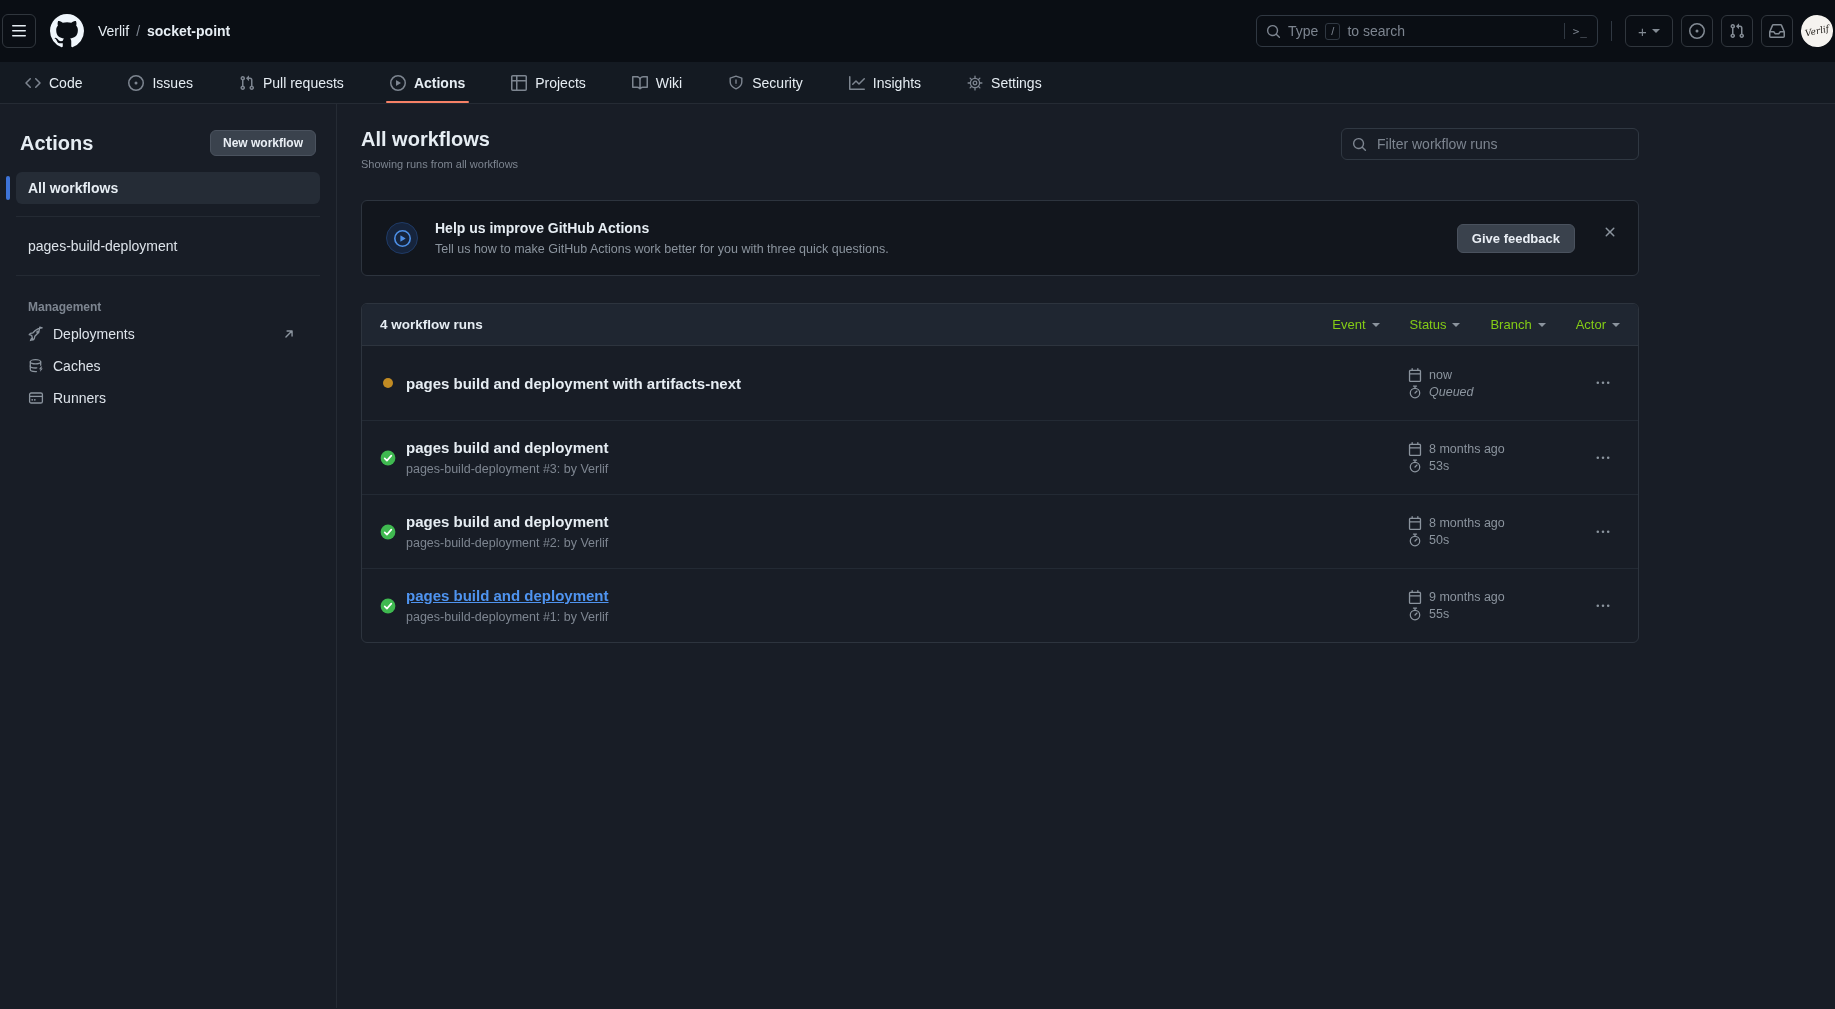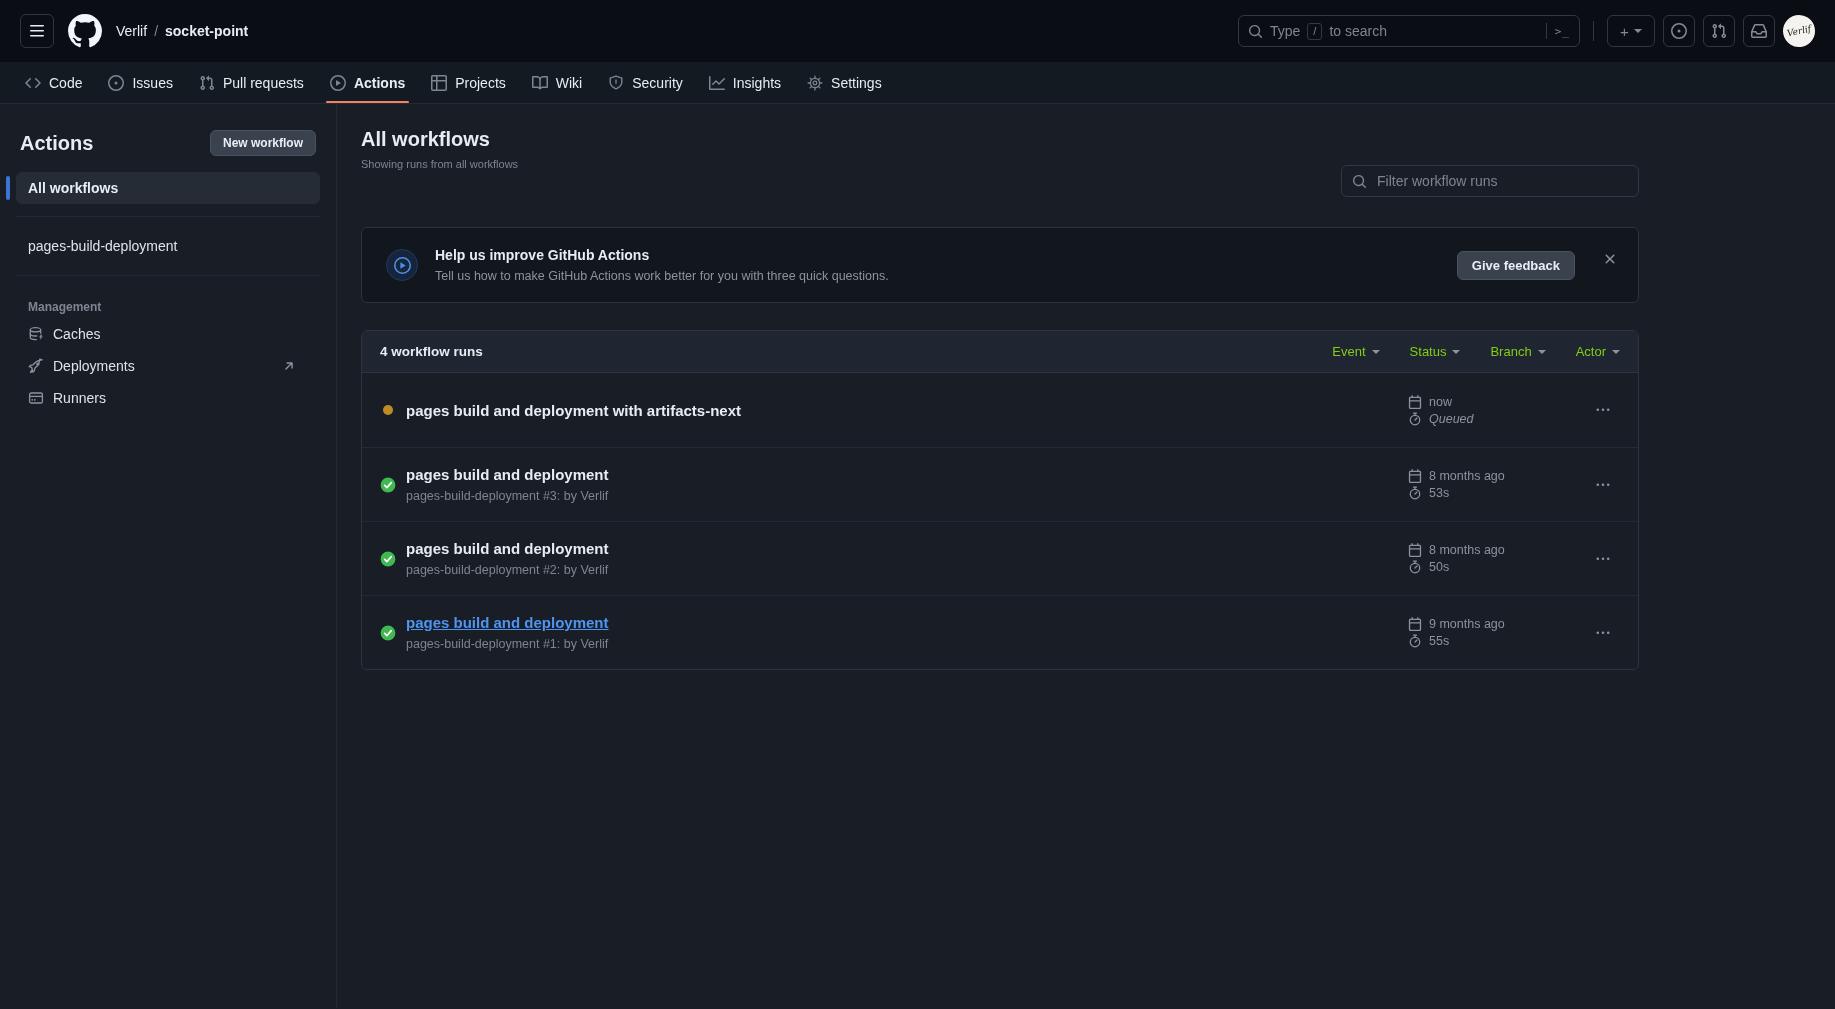--- a/index.html
+++ b/index.html
@@ -5,21 +5,21 @@
   * { box-sizing: border-box; }
   html,body { margin:0; padding:0; }
   body {
     width:1835px; height:1009px; overflow:hidden;
     background:#181d26; color:#e6edf3;
     font-family:"Liberation Sans", sans-serif; font-size:14px;
   }
   svg { display:block; }
 
   
-  .top-header { height:62px; background:#0a0e14; display:flex; align-items:center; padding:0 20px; gap:14px; }
+  .top-header { height:62px; background:#0a0e14; display:flex; align-items:center; padding:0 2px; gap:14px; }
   .hamburger { width:34px; height:34px; border:1px solid #30363d; border-radius:6px; background:transparent;
     display:flex; align-items:center; justify-content:center; color:#e6edf3; cursor:pointer; }
   .gh-logo { color:#f0f6fc; }
   .breadcrumb { display:flex; align-items:center; gap:7px; font-size:14px; }
   .crumb-owner { color:#e6edf3; }
   .crumb-sep { color:#7d8590; }
   .crumb-repo { font-weight:bold; color:#e6edf3; }
 
   .header-right { margin-left:auto; display:flex; align-items:center; gap:8px; }
   .search-box { width:342px; height:32px; border:1px solid #303842; border-radius:6px; display:flex;
@@ -32,21 +32,21 @@
   .icon-btn { height:32px; border:1px solid #30363d; border-radius:6px; background:transparent; color:#838b94;
     display:flex; align-items:center; justify-content:center; cursor:pointer; padding:0; }
   .icon-btn.square { width:32px; }
   .plus-btn { width:48px; gap:5px; font-size:15px; }
   .caret { width:0; height:0; border-left:4px solid transparent; border-right:4px solid transparent; border-top:4px solid #838b94; }
   .avatar { width:32px; height:32px; border-radius:50%; background:#f5f3ef; color:#23201c; border:none;
     font-family:"DejaVu Serif", serif; font-style:italic; font-size:9px; display:flex; align-items:center;
     justify-content:center; cursor:pointer; overflow:hidden; transform:rotate(-12deg); }
 
   
-  .repo-nav { background:#141a22; border-bottom:1px solid #252b34; display:flex; align-items:stretch; padding:0 12px; height:42px; }
+  .repo-nav { background:#141a22; border-bottom:1px solid #252b34; display:flex; align-items:stretch; padding:0 12px; height:42px;gap:20px; }
   .tab { display:flex; align-items:center; gap:8px; padding:0 13px; font-size:14px; color:#e6edf3;
     position:relative; cursor:pointer; text-decoration:none; }
   .tab .tab-ic { color:#7d8590; }
   .tab.active { font-weight:bold; }
   .tab.active::after { content:""; position:absolute; left:9px; right:9px; bottom:0; height:2px; background:#f78166; border-radius:3px; }
 
   
   .page-body { display:flex; height:904px; }
 
   
@@ -67,21 +67,21 @@
   .sb-mgmt-item .mi { color:#8b949e; flex:none; }
   .mi-arrow { margin-left:auto; color:#8b949e; }
 
   
   .content { flex:1; padding:24px 0 0 24px; }
   .content-inner { width:1278px; }
   .content-head { display:flex; justify-content:space-between; align-items:flex-start; }
   .page-title { font-size:20px; font-weight:600; margin:0 0 7px 0; }
   .page-subtitle { font-size:11px; color:#7d8590; }
   .filter-box { width:298px; height:32px; border:1px solid #303842; border-radius:6px; display:flex;
-    align-items:center; gap:8px; padding:0 10px; color:#7d8590;margin-top:37px; }
+    align-items:center; gap:8px; padding:0 10px; color:#7d8590; }
   .filter-box input { flex:1; background:transparent; border:none; outline:none; color:#e6edf3;
     font-size:14px; font-family:inherit; }
   .filter-box input::placeholder { color:#7d8590; }
 
   
   .banner { margin-top:30px; height:76px; border:1px solid #2d343e; background:#12161d; border-radius:6px;
     display:flex; align-items:center; padding:0 20px 0 24px; }
   .banner-badge { width:32px; height:32px; border-radius:50%; background:#16243c; border:1px solid #1f3a66;
     display:flex; align-items:center; justify-content:center; color:#4d8fe6; flex:none; }
   .banner-text { margin-left:17px; }
@@ -275,42 +275,42 @@
     </div>
     <div class="sb-divider"></div>
     <div class="sb-link">
       <span>pages-build-deployment</span>
     </div>
     <div class="sb-divider"></div>
     <div class="sb-section">Management</div>
     <div class="sb-mgmt-item">
       <span class="mi">
           <svg width="16" height="16" viewBox="0 0 16 16" fill="none" stroke="currentColor" stroke-width="1.3">
-            <ellipse cx="7.5" cy="3.8" rx="5.2" ry="2.1"></ellipse>
-            <path d="M2.3 3.8v4.1c0 1.15 2.33 2.1 5.2 2.1.45 0 .9-.02 1.3-.07M12.7 3.8v3.4" stroke-linecap="round"></path>
-            <path d="M2.3 7.9v3.6c0 1.15 2.33 2.1 5.2 2.1.3 0 .6-.01.9-.03" stroke-linecap="round"></path>
-            <path d="m12.9 8.6-1.8 2.7h1.5l-.8 2.6 3-3.4h-1.6l1-1.9Z" fill="currentColor" stroke="none"></path>
-          </svg>
-        </span>
-      <span>Caches</span>
-    </div>
-    <div class="sb-mgmt-item">
-      <span class="mi">
-          <svg width="16" height="16" viewBox="0 0 16 16" fill="none" stroke="currentColor" stroke-width="1.3">
             <path d="M14.2 1.8c-2.9.1-5.2 1-6.9 2.7L5 6.8l-2.4.5L1.2 8.7l2.4.6.7 2.4.6 2.4 1.4-1.4.5-2.4 2.3-2.3c1.7-1.7 2.6-4 2.7-6.9z" stroke-linejoin="round"></path>
             <circle cx="9.9" cy="6.1" r="1"></circle>
             <path d="M3.6 12.4c-.7.7-1 2-1 2s1.3-.3 2-1" stroke-linecap="round"></path>
           </svg>
         </span>
       <span>Deployments</span>
       <span class="mi-arrow">
           <svg width="14" height="14" viewBox="0 0 16 16" fill="none" stroke="currentColor" stroke-width="1.6" stroke-linecap="round" stroke-linejoin="round">
             <path d="M4.5 11.5 11.3 4.7M5.8 4.5h5.7v5.7"></path>
           </svg>
         </span>
+    </div>
+    <div class="sb-mgmt-item">
+      <span class="mi">
+          <svg width="16" height="16" viewBox="0 0 16 16" fill="none" stroke="currentColor" stroke-width="1.3">
+            <ellipse cx="7.5" cy="3.8" rx="5.2" ry="2.1"></ellipse>
+            <path d="M2.3 3.8v4.1c0 1.15 2.33 2.1 5.2 2.1.45 0 .9-.02 1.3-.07M12.7 3.8v3.4" stroke-linecap="round"></path>
+            <path d="M2.3 7.9v3.6c0 1.15 2.33 2.1 5.2 2.1.3 0 .6-.01.9-.03" stroke-linecap="round"></path>
+            <path d="m12.9 8.6-1.8 2.7h1.5l-.8 2.6 3-3.4h-1.6l1-1.9Z" fill="currentColor" stroke="none"></path>
+          </svg>
+        </span>
+      <span>Caches</span>
     </div>
     <div class="sb-mgmt-item">
       <span class="mi">
           <svg width="16" height="16" viewBox="0 0 16 16" fill="none" stroke="currentColor" stroke-width="1.3">
             <rect x="1.6" y="3" width="12.8" height="10" rx="1.6"></rect>
             <path d="M1.6 6.4h12.8"></path>
             <path d="M4.2 9.8h.01M6.8 9.8h.01" stroke-width="1.8" stroke-linecap="round"></path>
           </svg>
         </span>
       <span>Runners</span>

